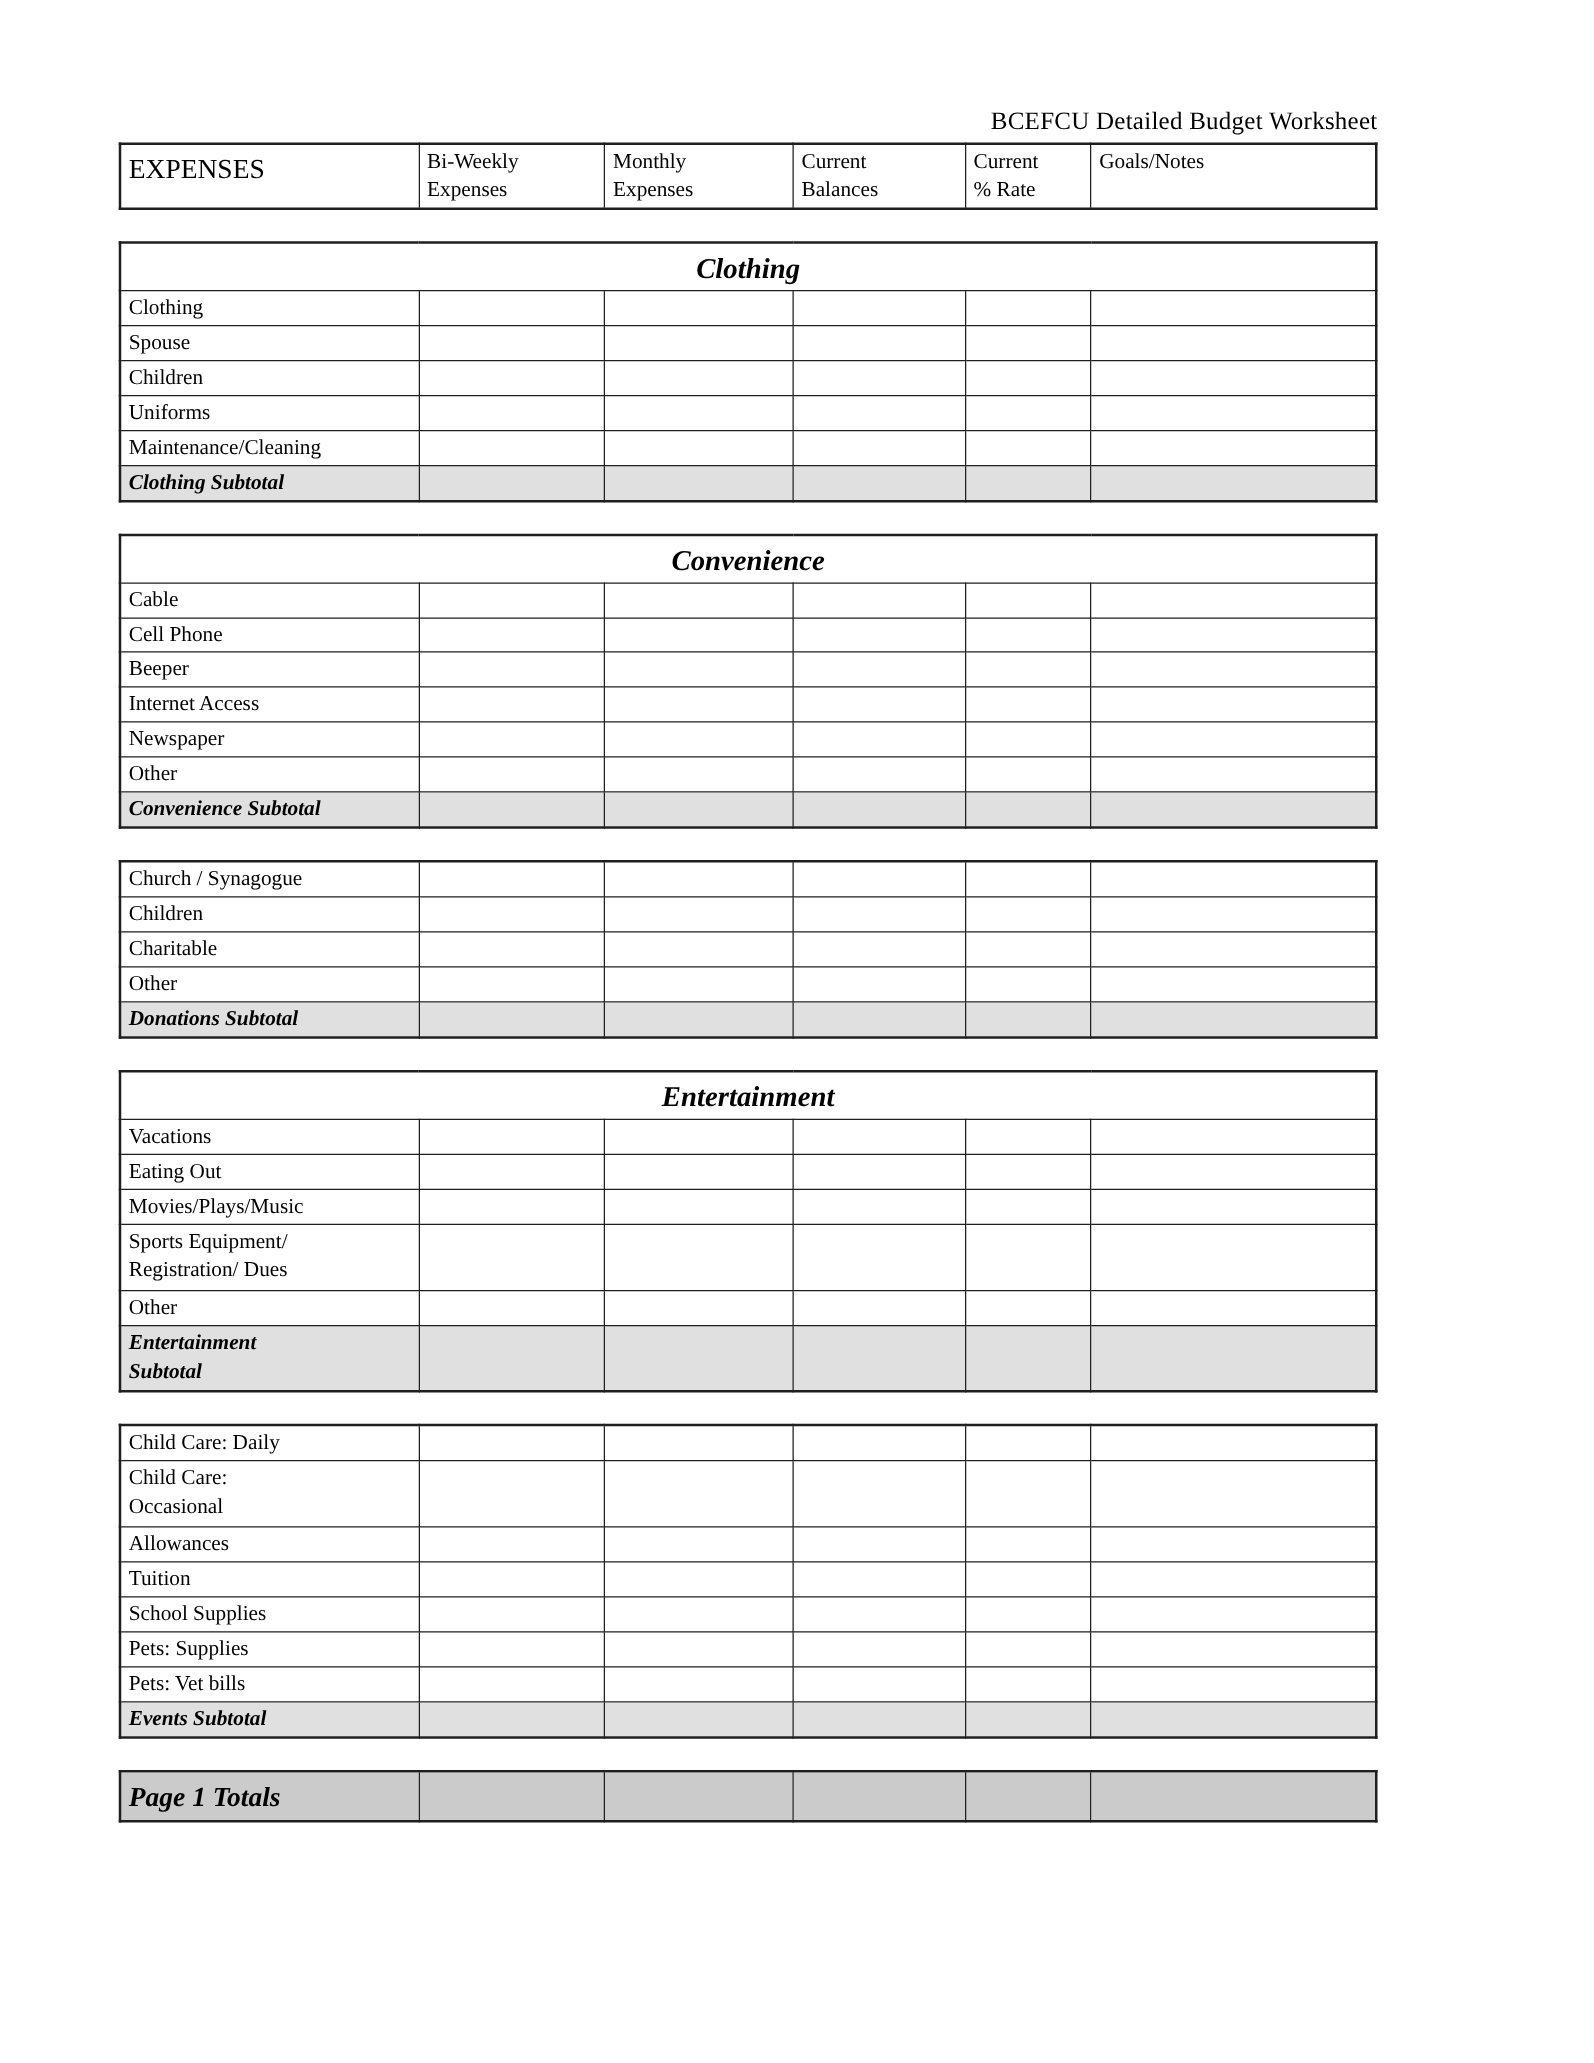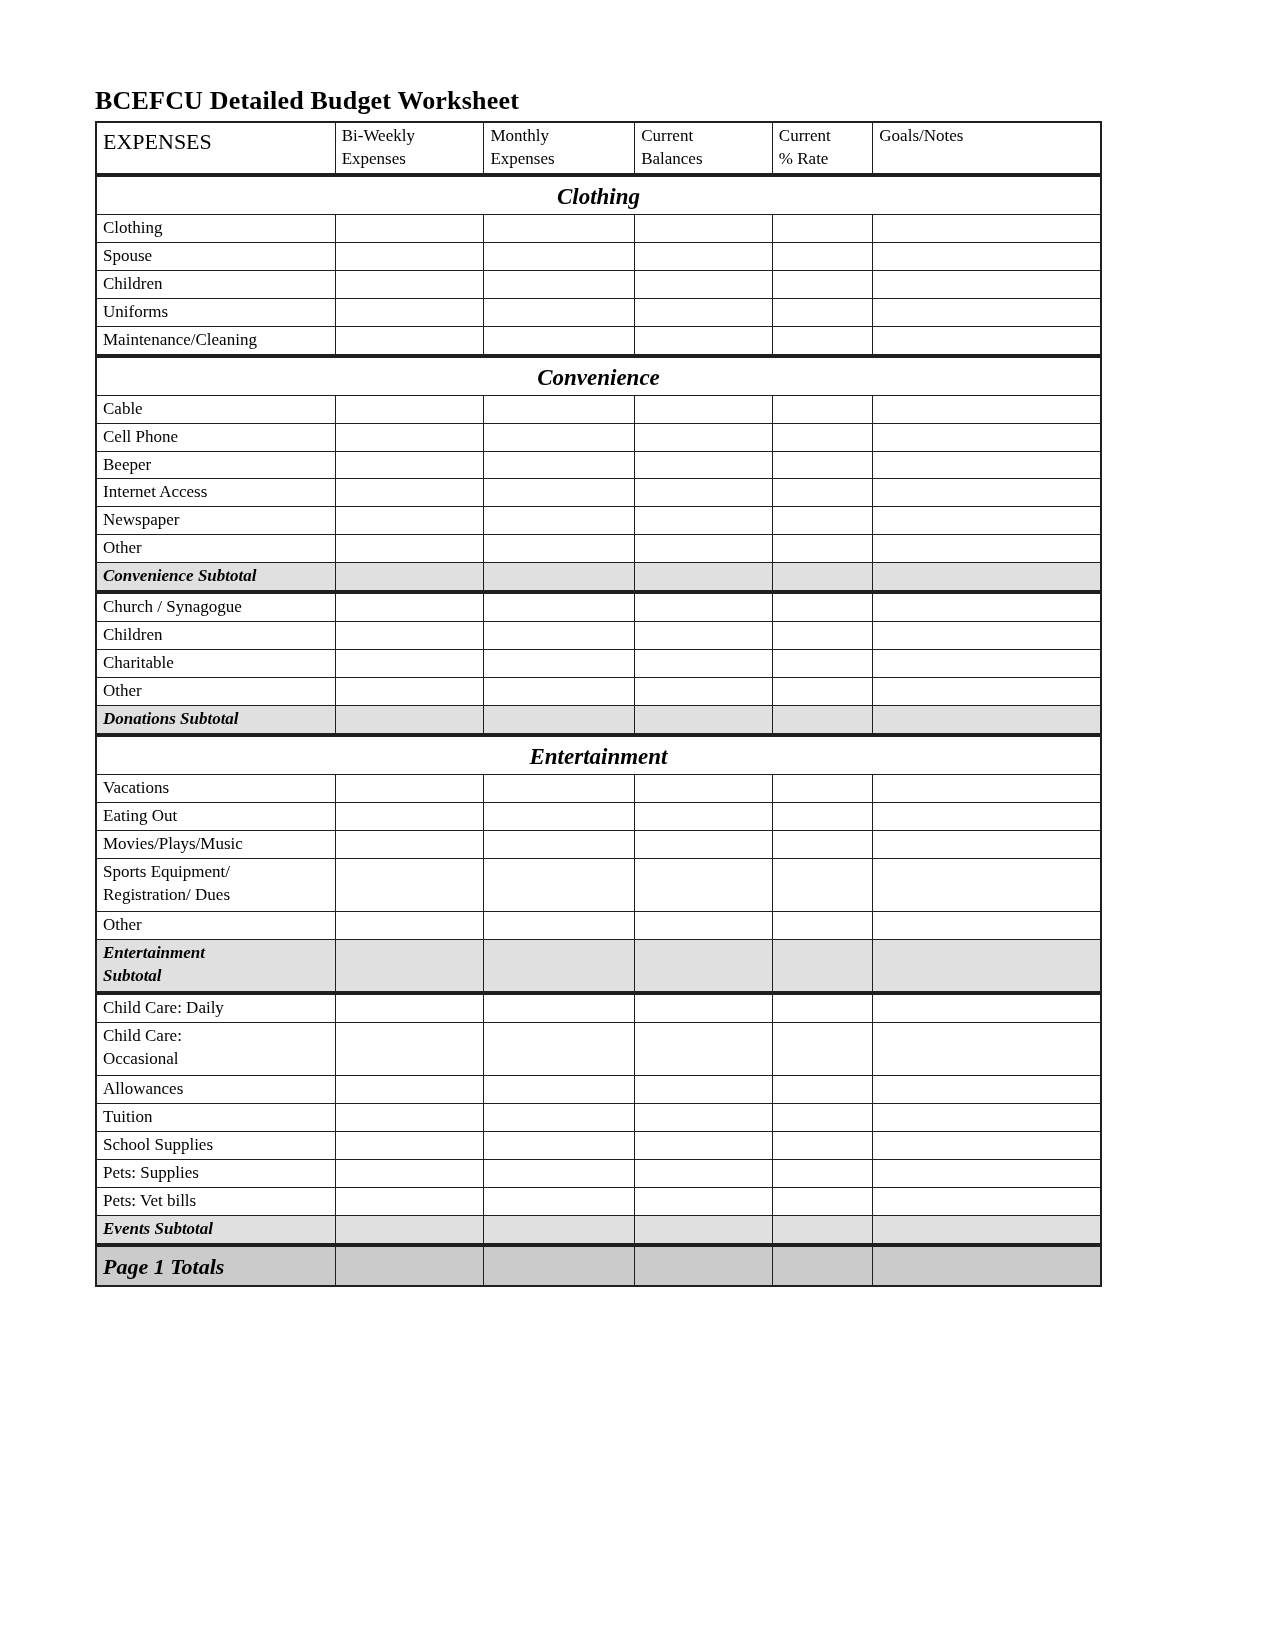--- a/index.html
+++ b/index.html
@@ -9,31 +9,32 @@
     font-family:"Liberation Serif", serif;
     color:#000;
     position:relative;
   }
   .content {
     position:absolute;
     left:95px; top:86px;
     width:1007px;
   }
   .title {
-    text-align:left;
-    font-size:26px;
-    font-weight:bold;
+    text-align:right;
+    font-size:20px;
+    font-weight:normal;
     margin-bottom:5px;
     letter-spacing:0.2px;
   }
   table.tbl {
     width:100%;
     border-collapse:collapse;
     table-layout:fixed;
     border:2px solid var(--table-border, #1f1f1f);
+    margin-bottom:25px;
   }
   table.tbl:last-child { margin-bottom:10px; }
   .tbl td {
     border:1px solid var(--table-border, #1f1f1f);
     vertical-align:top;
     padding:2px 6px;
     font-size:17px;
     line-height:1.35;
     white-space:pre-line;
     overflow:hidden;
@@ -153,20 +154,28 @@
       <td></td>
     </tr>
     <tr class="r">
       <td>Maintenance/Cleaning</td>
       <td></td>
       <td></td>
       <td></td>
       <td></td>
       <td></td>
     </tr>
+    <tr class="subtotal">
+      <td>Clothing Subtotal</td>
+      <td></td>
+      <td></td>
+      <td></td>
+      <td></td>
+      <td></td>
+    </tr>
   </tbody>
     </table>
 
   <table class="tbl section-tbl">
     <colgroup>
         <col class="c0">
         <col class="c1">
         <col class="c2">
         <col class="c3">
         <col class="c4">

